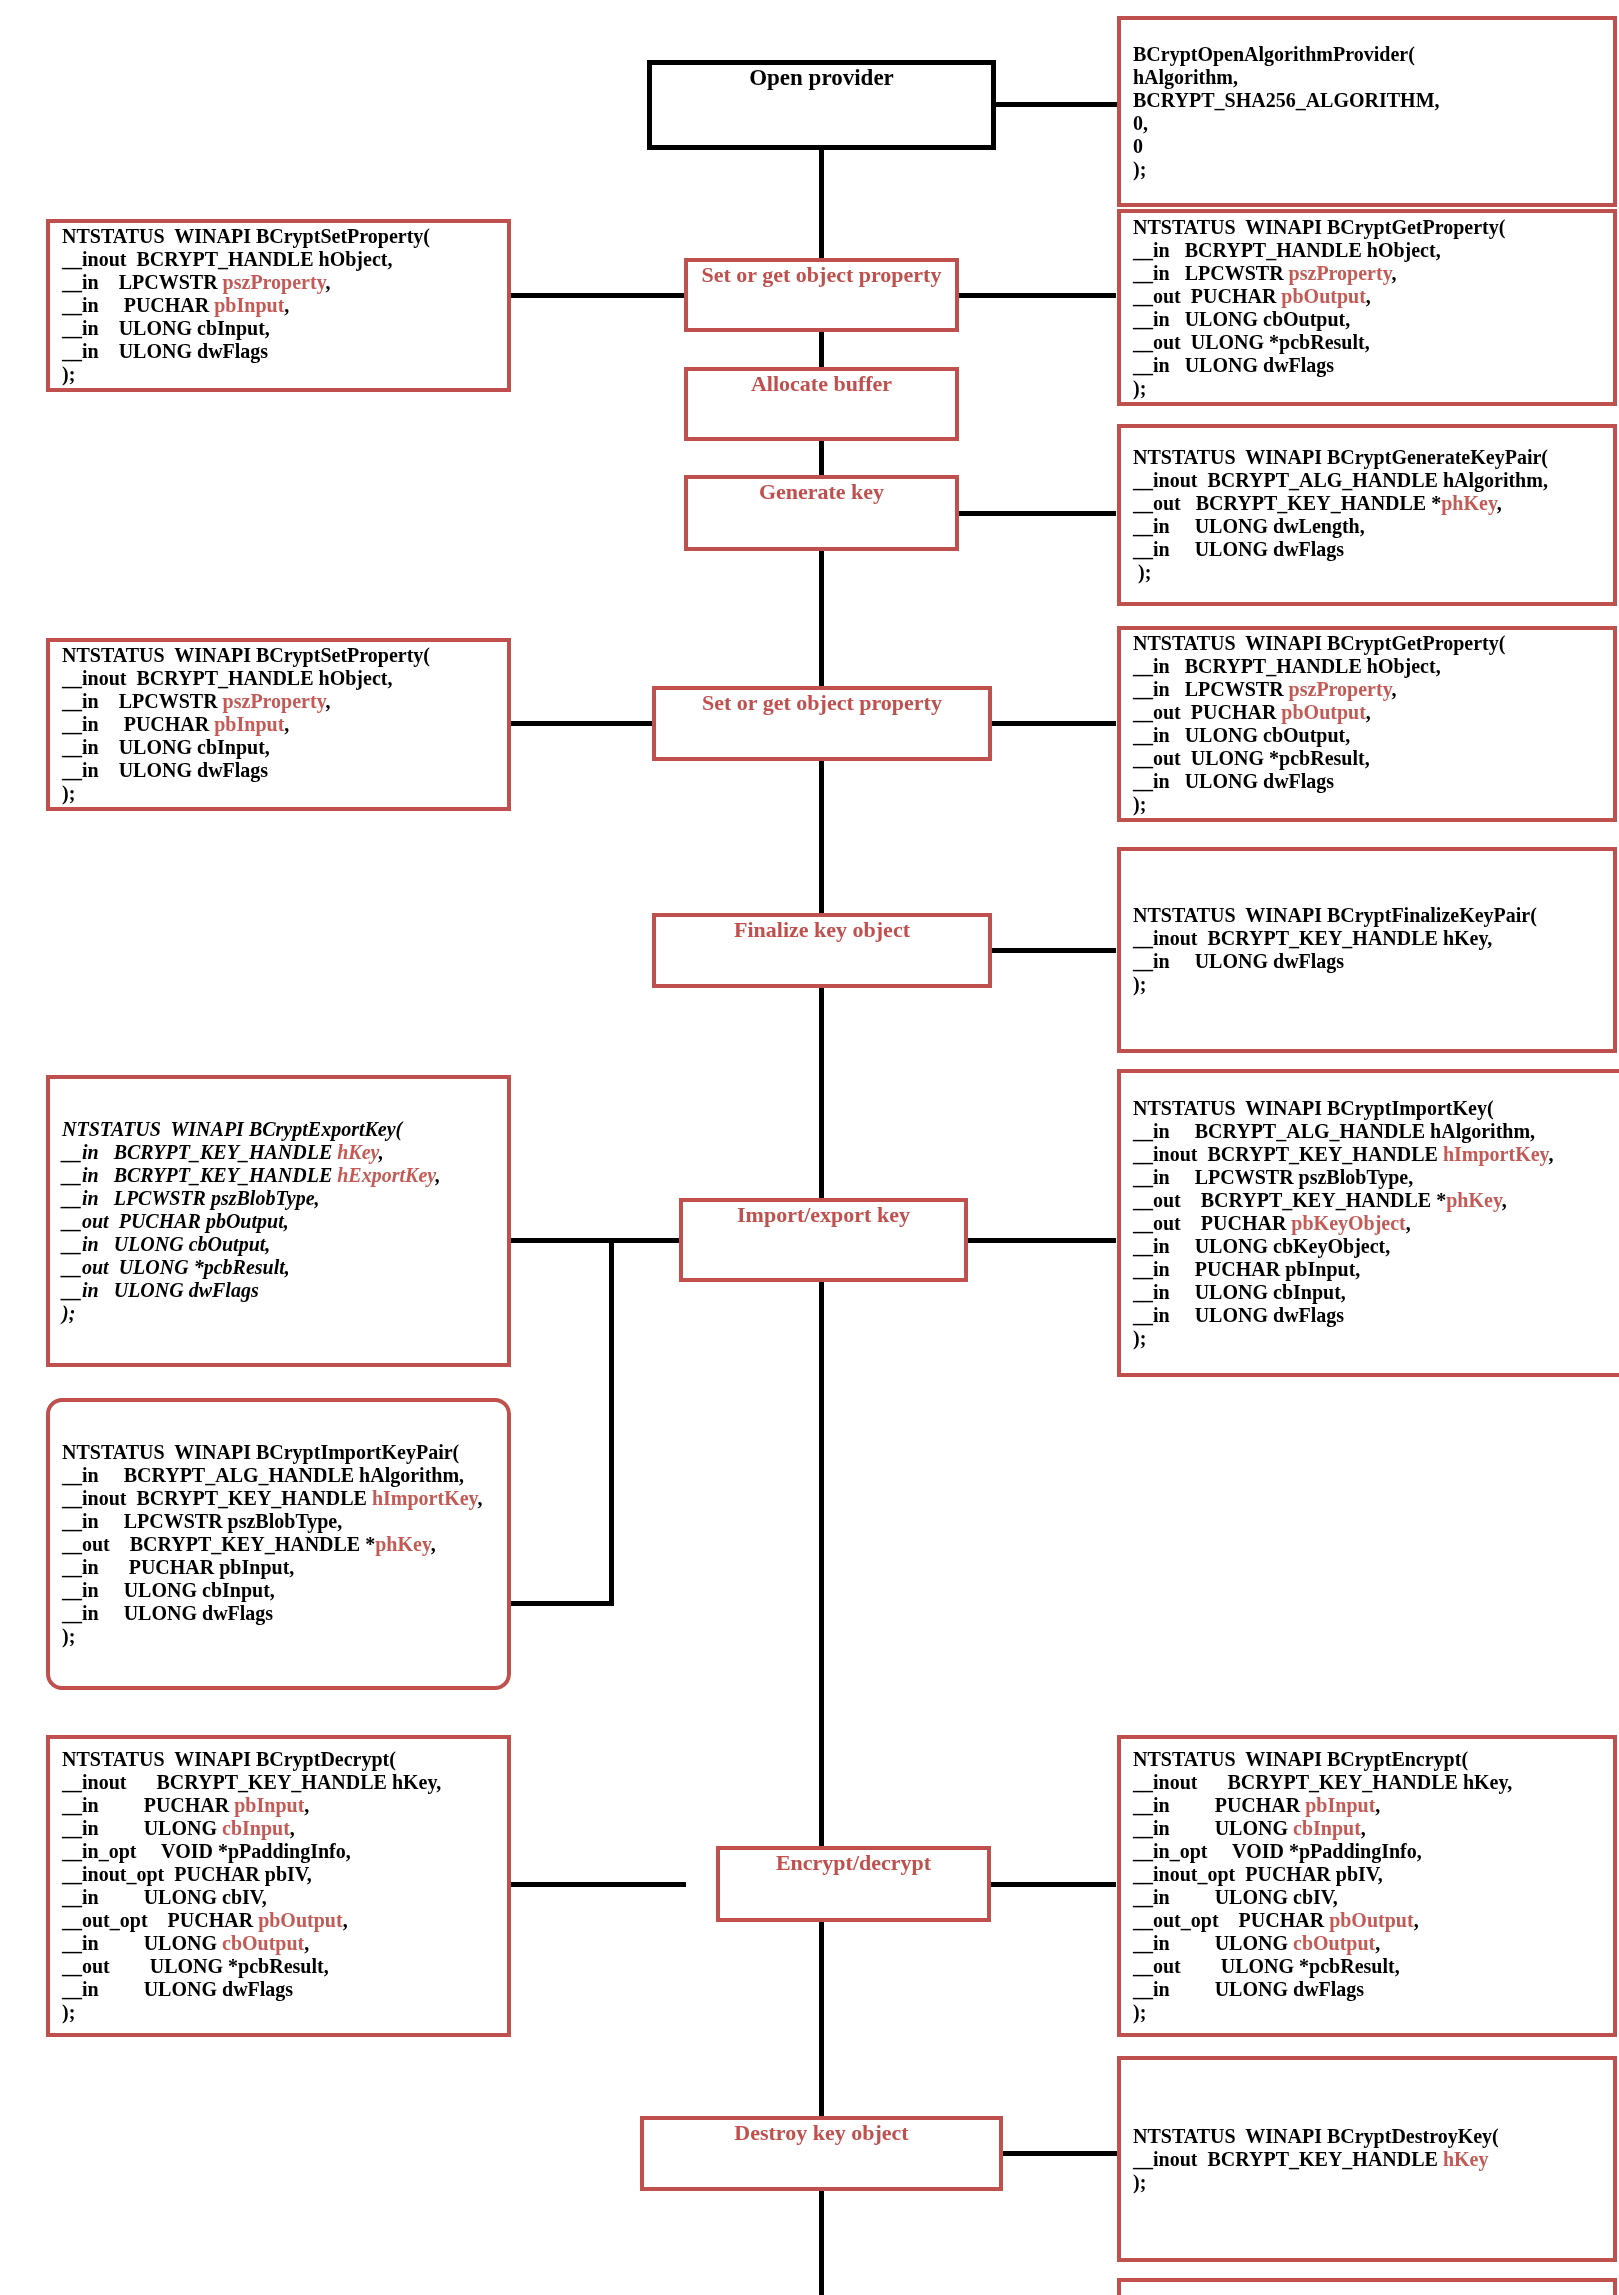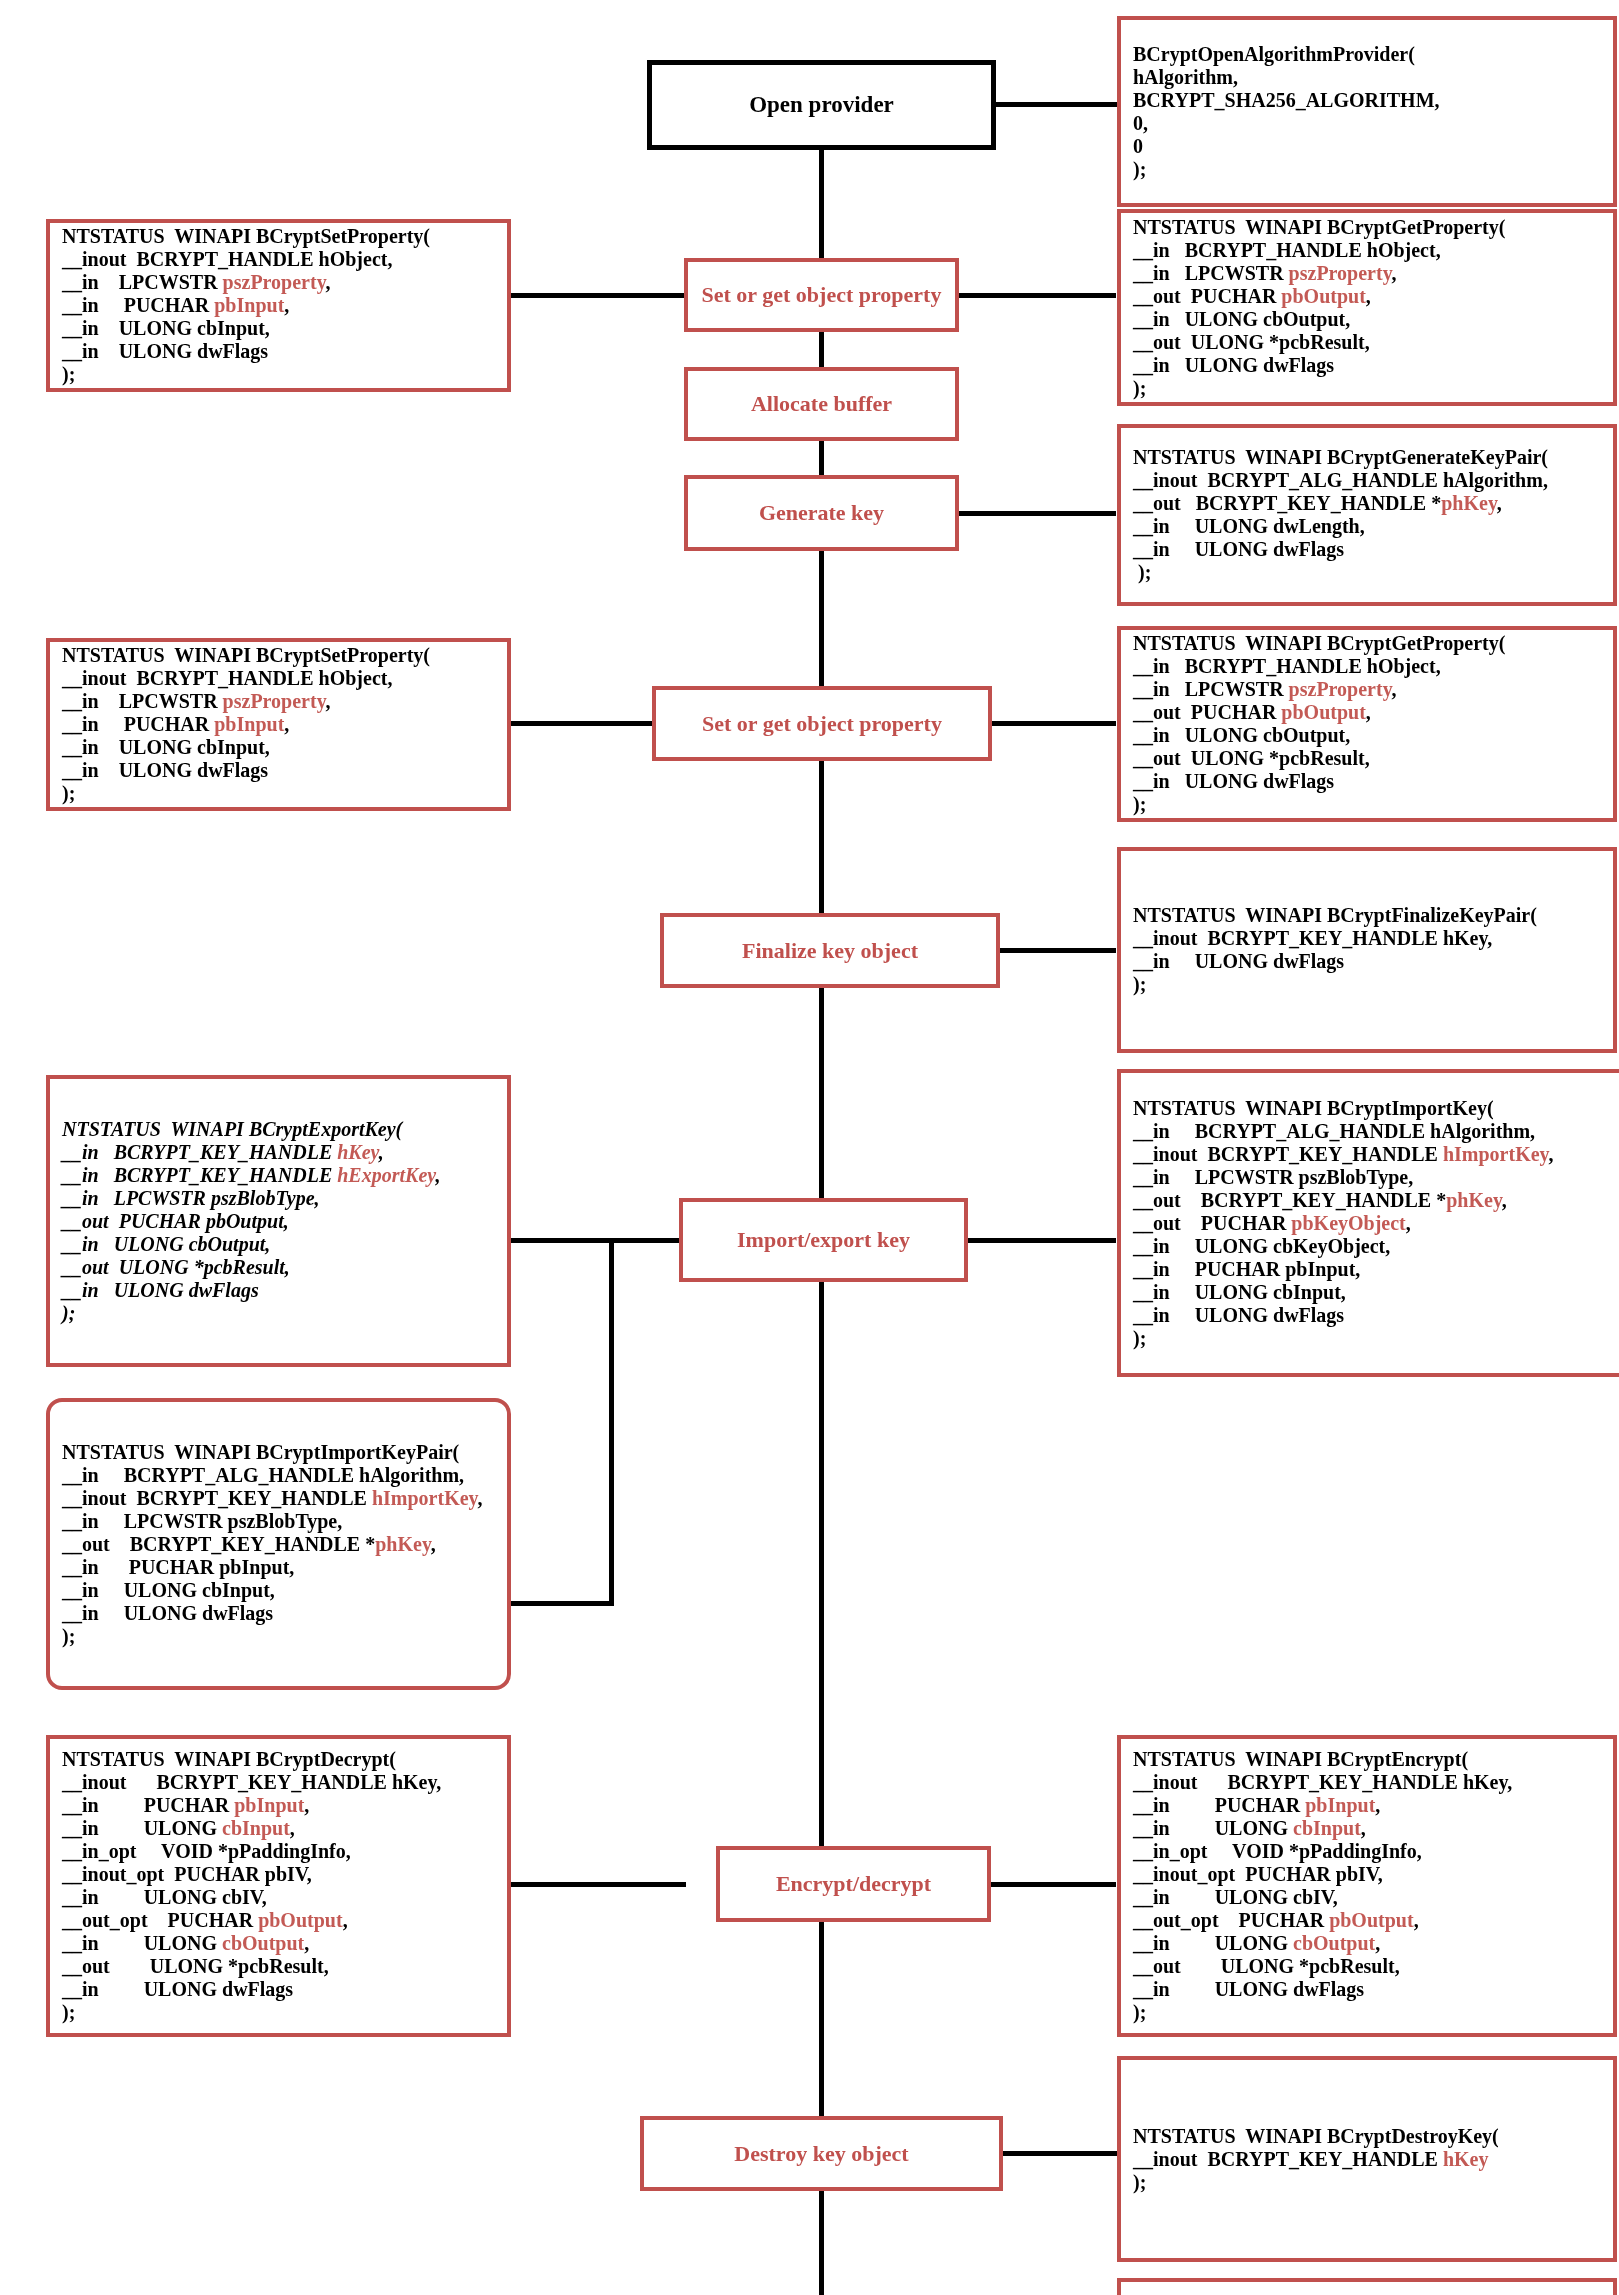--- a/index.html
+++ b/index.html
@@ -10,21 +10,21 @@
   html,body{margin:0;padding:0;background:#ffffff;}
   body{
     position:relative;
     width:1620px;height:2504px;
     font-family:"Liberation Serif","DejaVu Serif",serif;
     font-weight:bold;
   }
   .hline,.vline{position:absolute;background:var(--black);z-index:1;}
   .center-node{
     position:absolute;z-index:2;background:#ffffff;
-    display:flex;align-items:center;justify-content:center;
+    display:flex;justify-content:center;
     box-sizing:border-box;text-align:center;
   }
   .center-node.red{border:4.6px solid var(--red);color:var(--red);font-size:22px;}
   .center-node.black{border:5px solid var(--black);color:var(--black);font-size:23px;}
   .code-box{
     position:absolute;z-index:2;background:#ffffff;
     border:4.1px solid var(--red);
     box-sizing:border-box;
     display:flex;flex-direction:column;justify-content:center;
     padding-left:12px;overflow:hidden;
@@ -63,21 +63,21 @@
 </div>
 <div class="center-node red" style="left:684px;top:367px;width:275px;height:74px;">
   <span>Allocate buffer</span>
 </div>
 <div class="center-node red" style="left:684px;top:475px;width:275px;height:76px;">
   <span>Generate key</span>
 </div>
 <div class="center-node red" style="left:652px;top:686px;width:340px;height:75px;">
   <span>Set or get object property</span>
 </div>
-<div class="center-node red" style="left:652px;top:913px;width:340px;height:75px;margin-left:8px;">
+<div class="center-node red" style="left:652px;top:913px;width:340px;height:75px;">
   <span>Finalize key object</span>
 </div>
 <div class="center-node red" style="left:679px;top:1198px;width:289px;height:84px;">
   <span>Import/export key</span>
 </div>
 <div class="center-node red" style="left:716px;top:1846px;width:275px;height:76px;">
   <span>Encrypt/decrypt</span>
 </div>
 <div class="center-node red" style="left:640px;top:2116px;width:363px;height:75px;">
   <span>Destroy key object</span>

